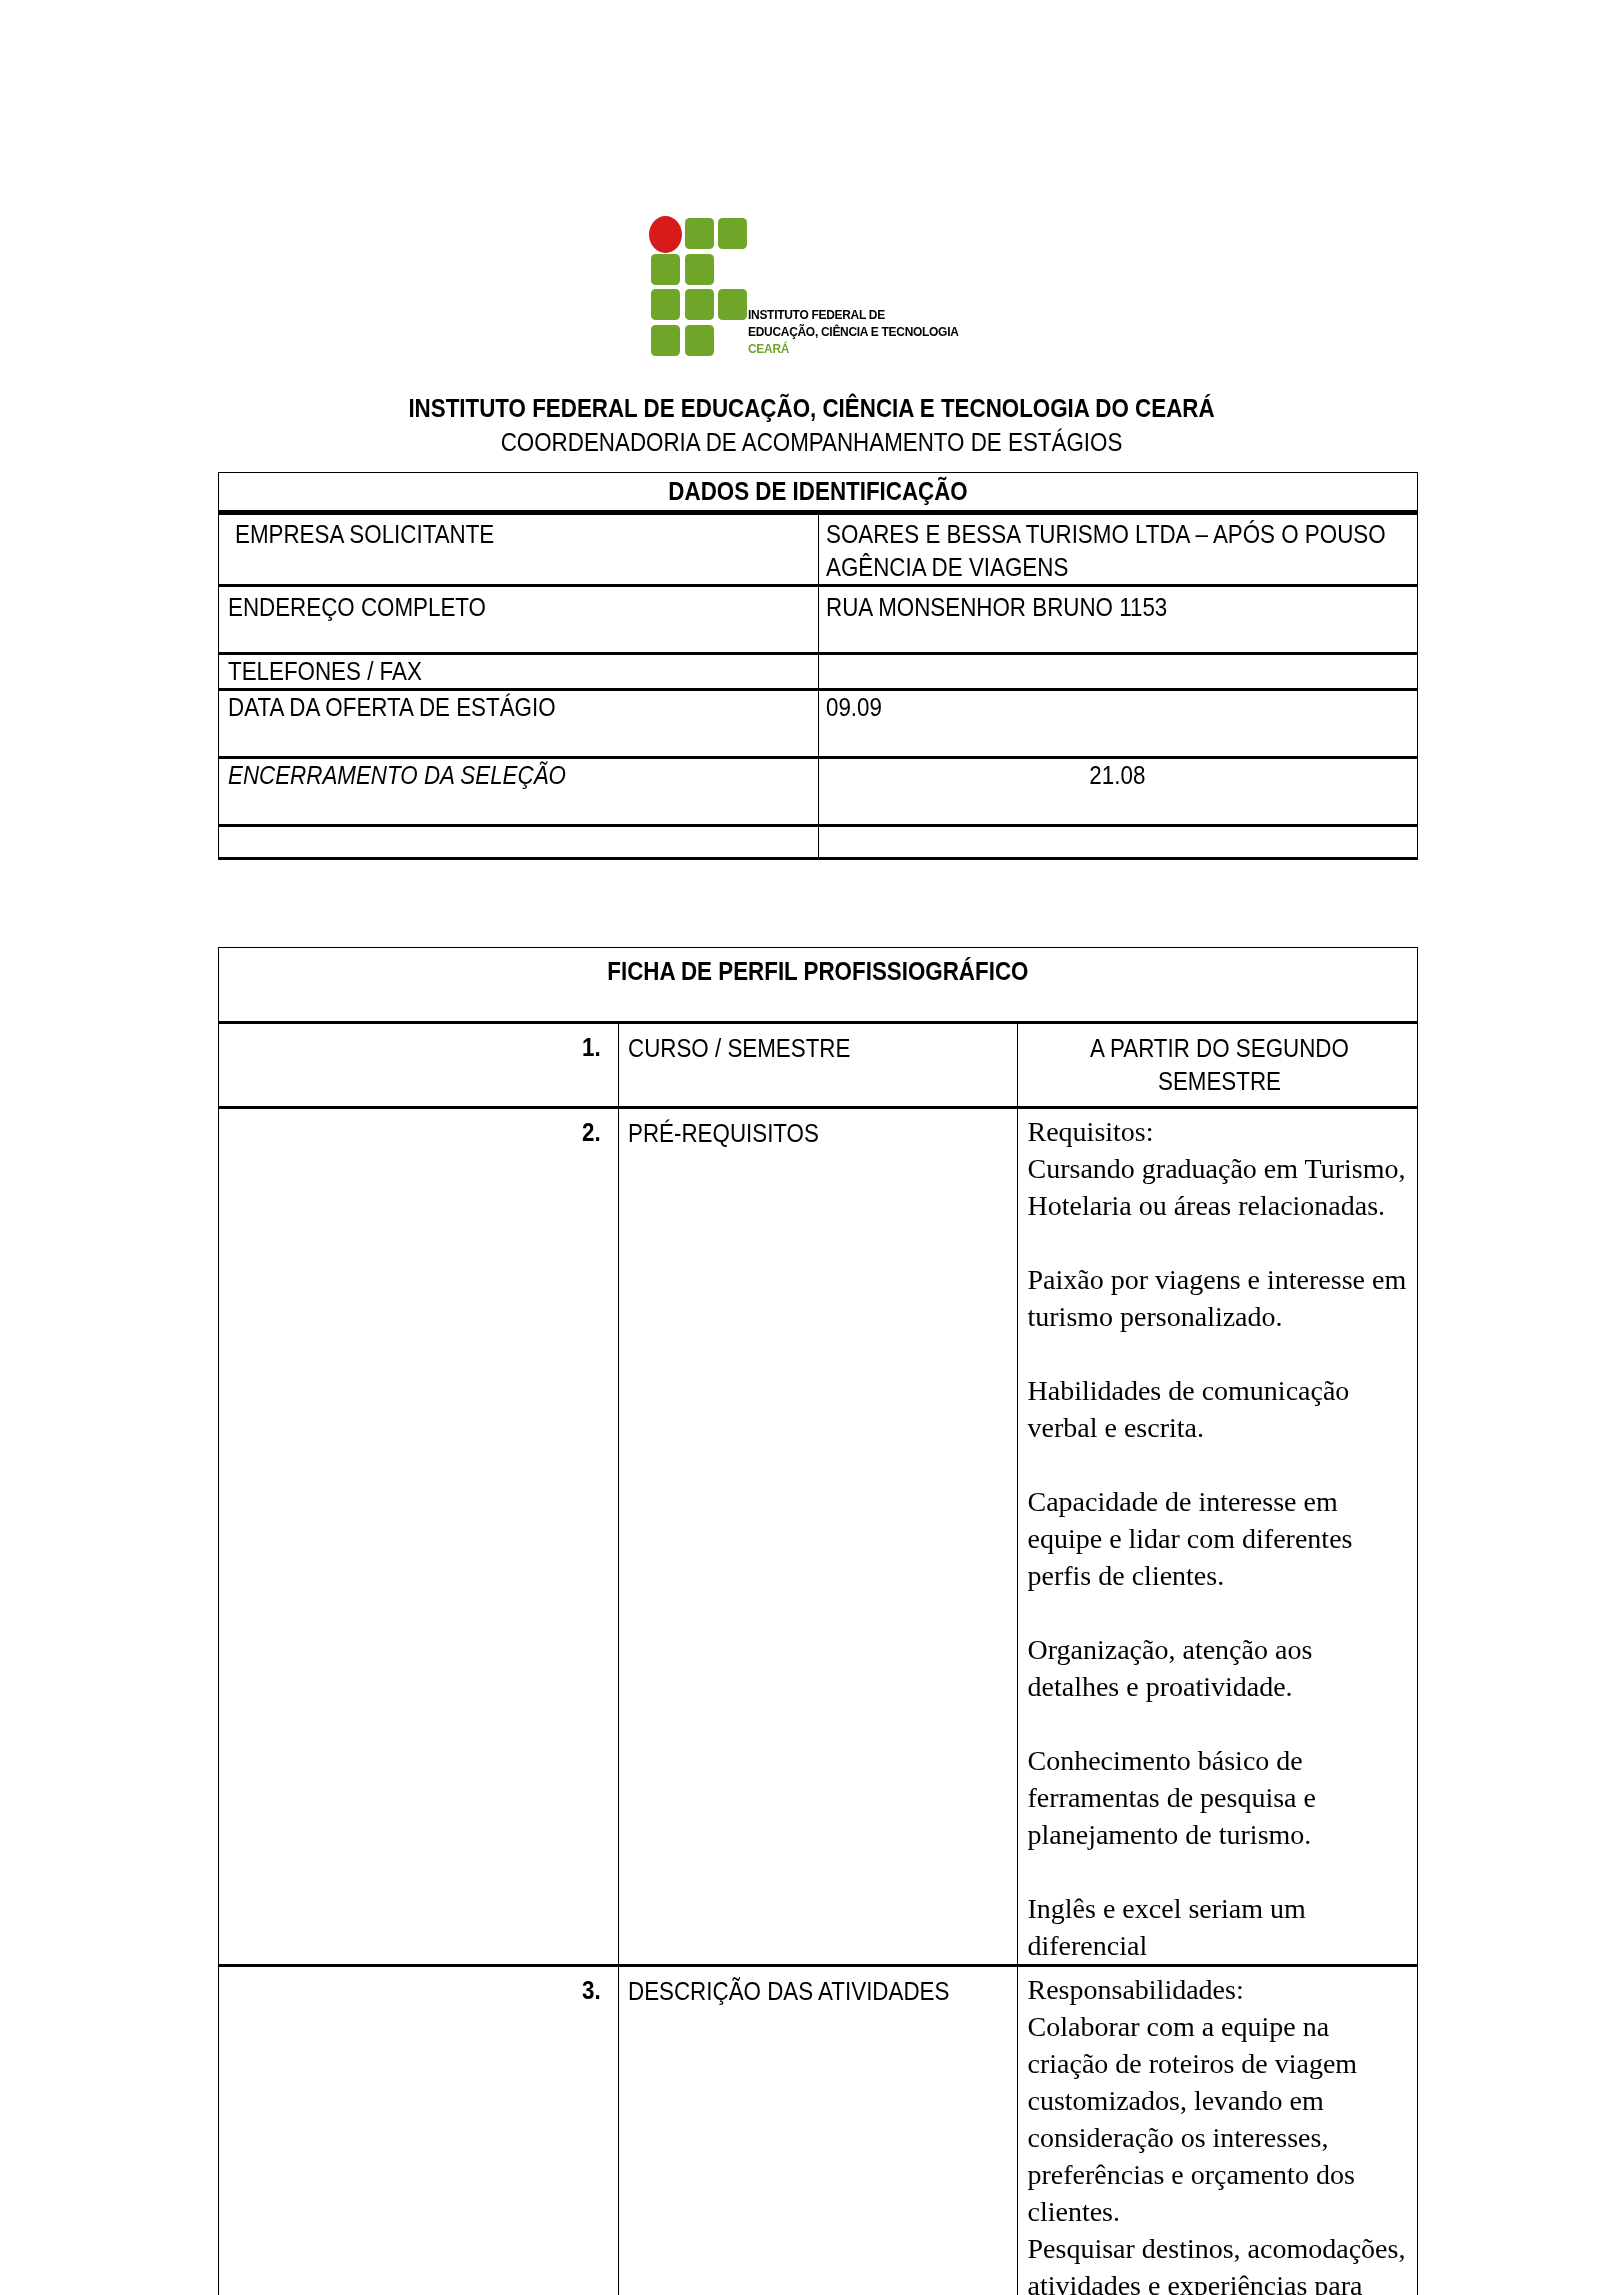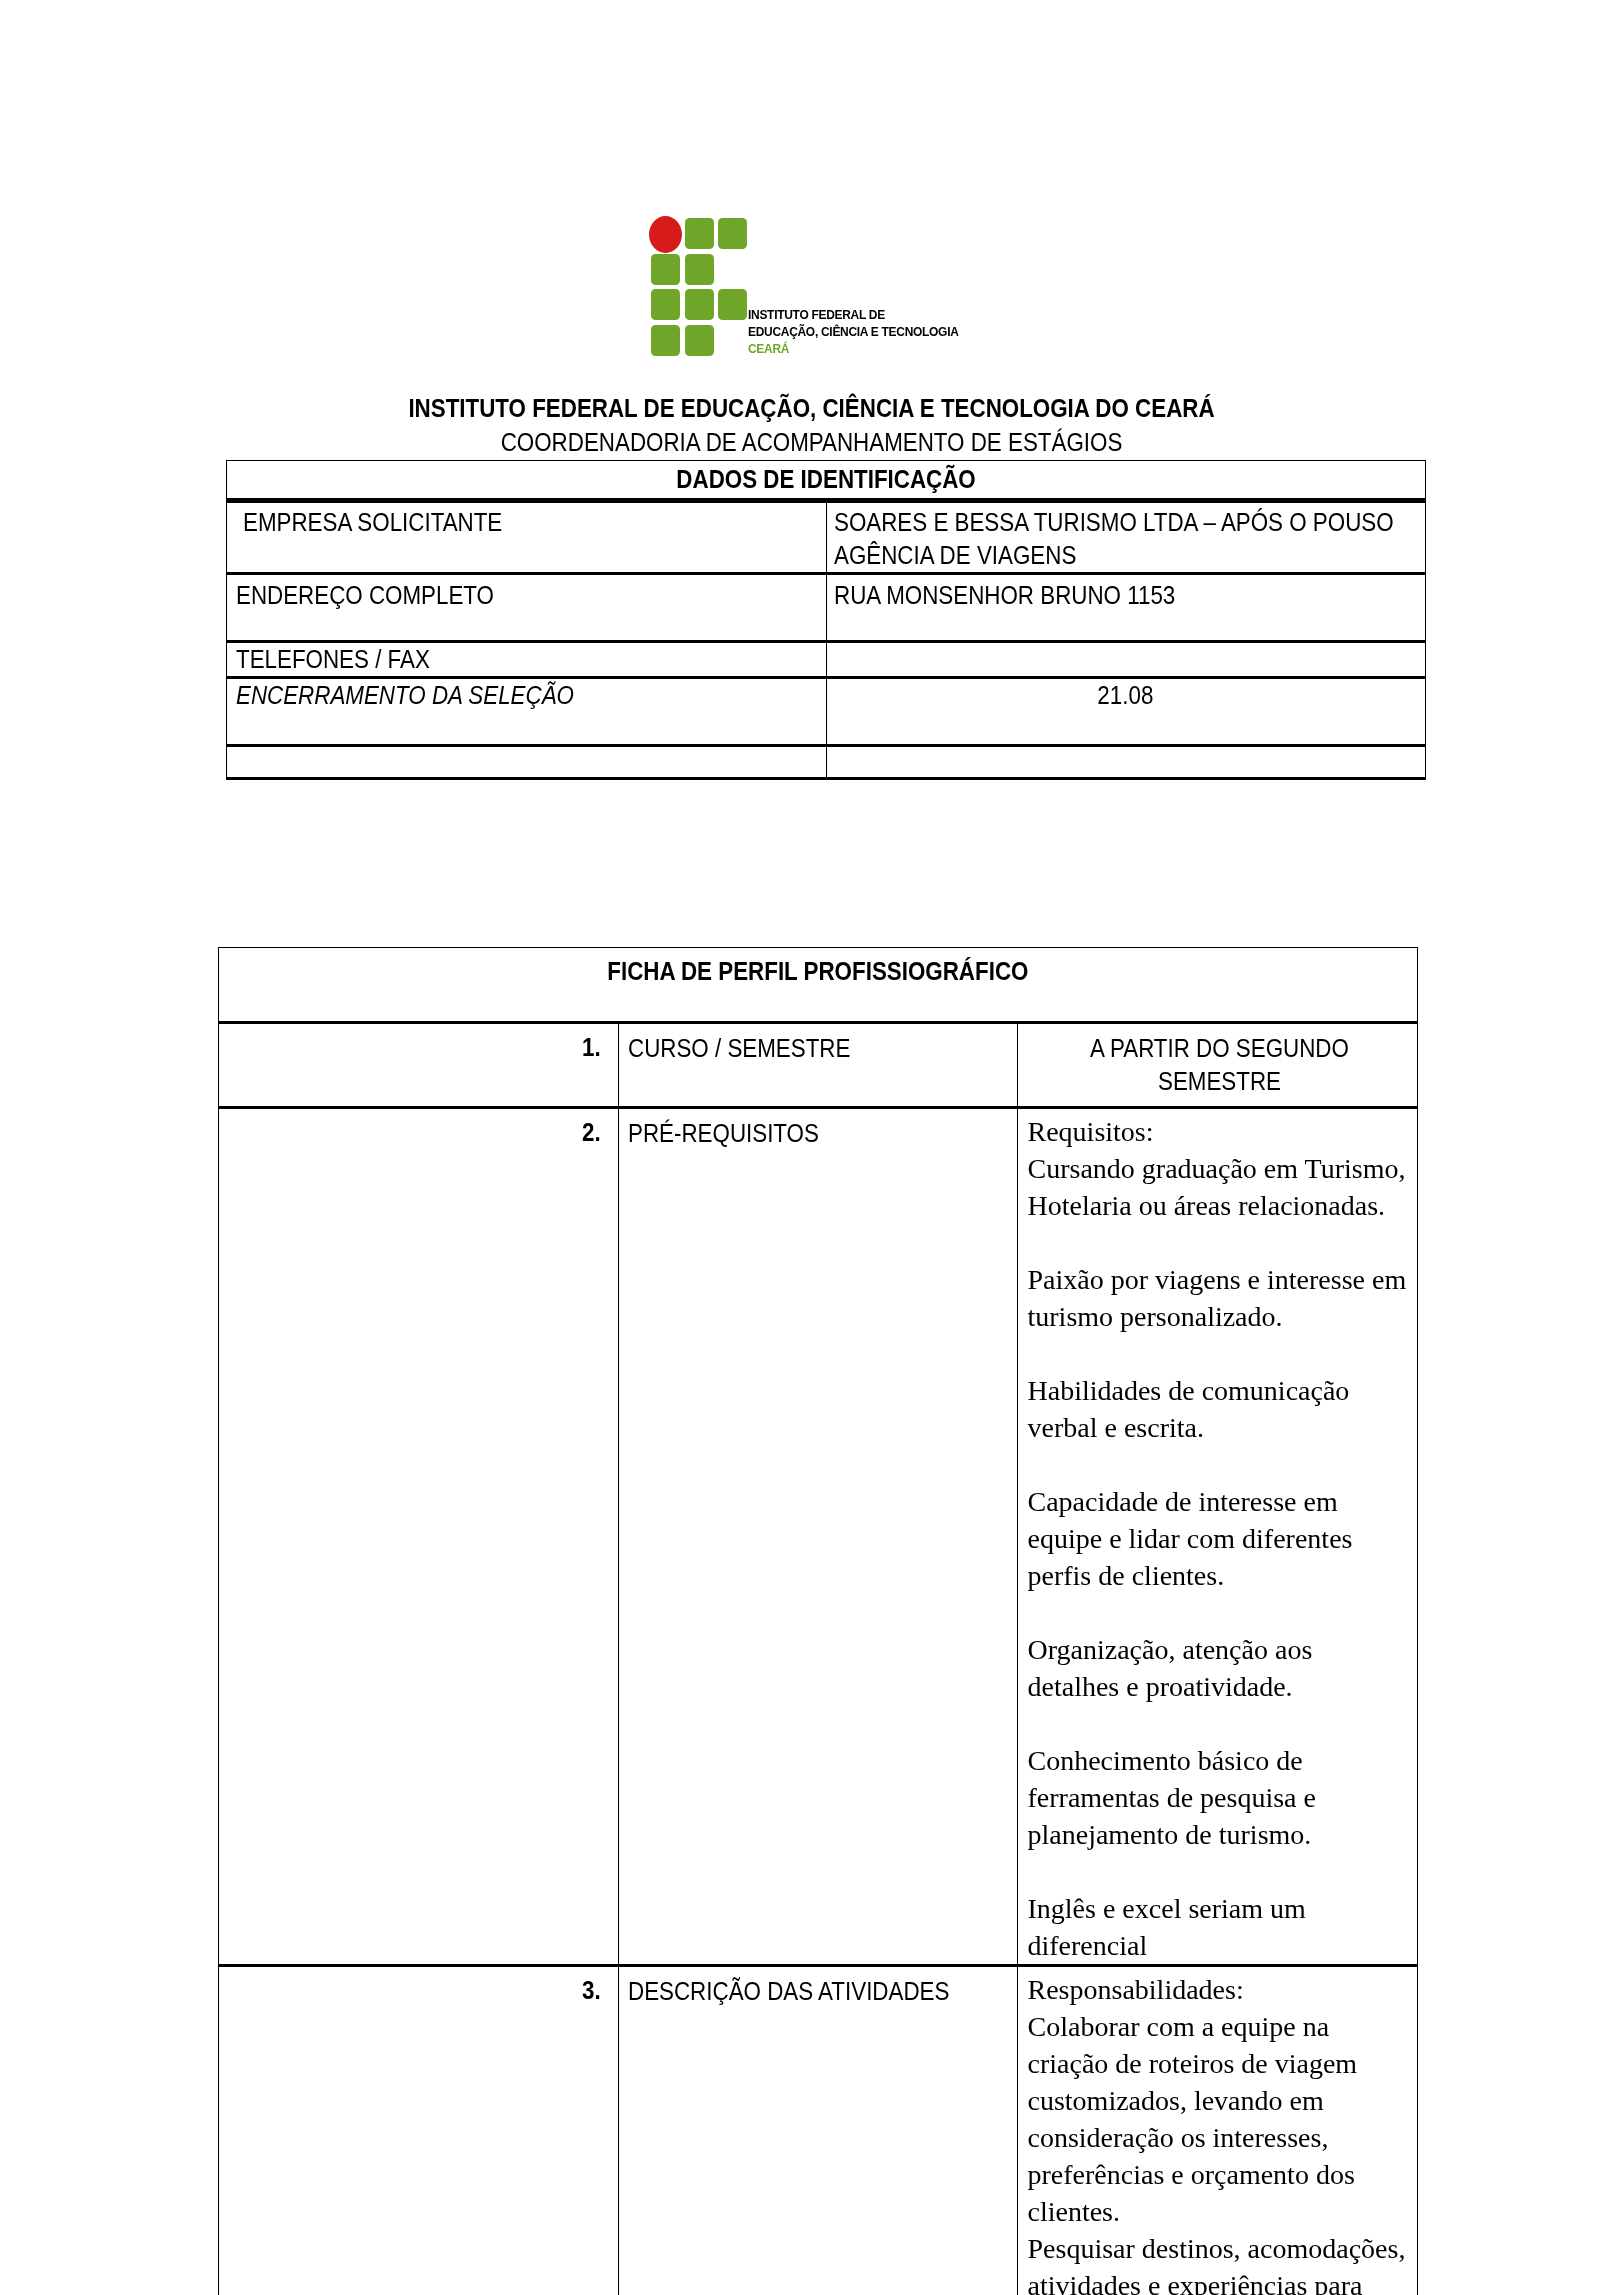--- a/index.html
+++ b/index.html
@@ -15,21 +15,21 @@
   
   .h1 { position: absolute; left: 0; width: 1623px; top: 393px; text-align: center; font-family: "Liberation Sans", sans-serif; font-weight: bold; font-size: 26px; transform: scaleX(0.86); transform-origin: center; }
   .h2 { position: absolute; left: 0; width: 1623px; top: 427px; text-align: center; font-family: "Liberation Sans", sans-serif; font-size: 26px; transform: scaleX(0.86); transform-origin: center; }
 
   table { border-collapse: collapse; position: absolute; left: 218px; width: 1200px; table-layout: fixed; }
   td { border: 1.3px solid #000; vertical-align: top; padding: 0; }
   .cell-text { font-family: "Liberation Sans", sans-serif; font-size: 26px; line-height: 33px; transform: scaleX(0.86); transform-origin: left top; width: 116%; white-space: normal; }
   .thick-bottom { border-bottom: 3.3px solid #000; }
 
   
-  #t1 { top: 460px; margin-left: 8px; }
+  #t1 { top: 472px; }
   #t1 .lab { width: 322px; padding: 3.9px 6.5px 0 9.2px; }
   #t1 .val { padding: 3.9px 6.5px 0 7.9px; }
   #t1 .title-cell { text-align: center; font-family: "Liberation Sans", sans-serif; font-weight: bold; font-size: 26px; height: 34px; padding: 2.6px 0 0; border-bottom: 5.2px solid #000; }
   #t1 .title-cell span { display: inline-block; transform: scaleX(0.86); }
 
   
   #t2 { top: 947px; }
   #t2 .num { width: 103px; text-align: right; padding: 7.9px 17px 0 0; font-family: "Liberation Sans", sans-serif; font-weight: bold; font-size: 26px; }
   #t2 .num span { display: inline-block; transform: scaleX(0.86); transform-origin: right top; }
   #t2 .lab { width: 406px; padding: 7.9px 5.2px 0 9.2px; }
@@ -88,20 +88,28 @@
     <td class="val thick-bottom">
           <div class="cell-text">RUA MONSENHOR BRUNO 1153</div>
         </td>
   </tr>
   <tr style="height:34px;">
     <td class="lab thick-bottom" style="padding-top:0;">
           <div class="cell-text">TELEFONES / FAX</div>
         </td>
     <td class="val thick-bottom">
           <div class="cell-text"></div>
+        </td>
+  </tr>
+  <tr style="height:68px;">
+    <td class="lab thick-bottom" style="padding-top:0;">
+          <div class="cell-text">DATA DA OFERTA DE ESTÁGIO</div>
+        </td>
+    <td class="val thick-bottom" style="padding-top:0;">
+          <div class="cell-text">09.09</div>
         </td>
   </tr>
   <tr style="height:68px;">
     <td class="lab thick-bottom" style="padding-top:0;font-style:italic;">
           <div class="cell-text">ENCERRAMENTO DA SELEÇÃO</div>
         </td>
     <td class="val thick-bottom" style="padding-top:0;text-align:center;">
           <div class="cell-text">21.08</div>
         </td>
   </tr>

